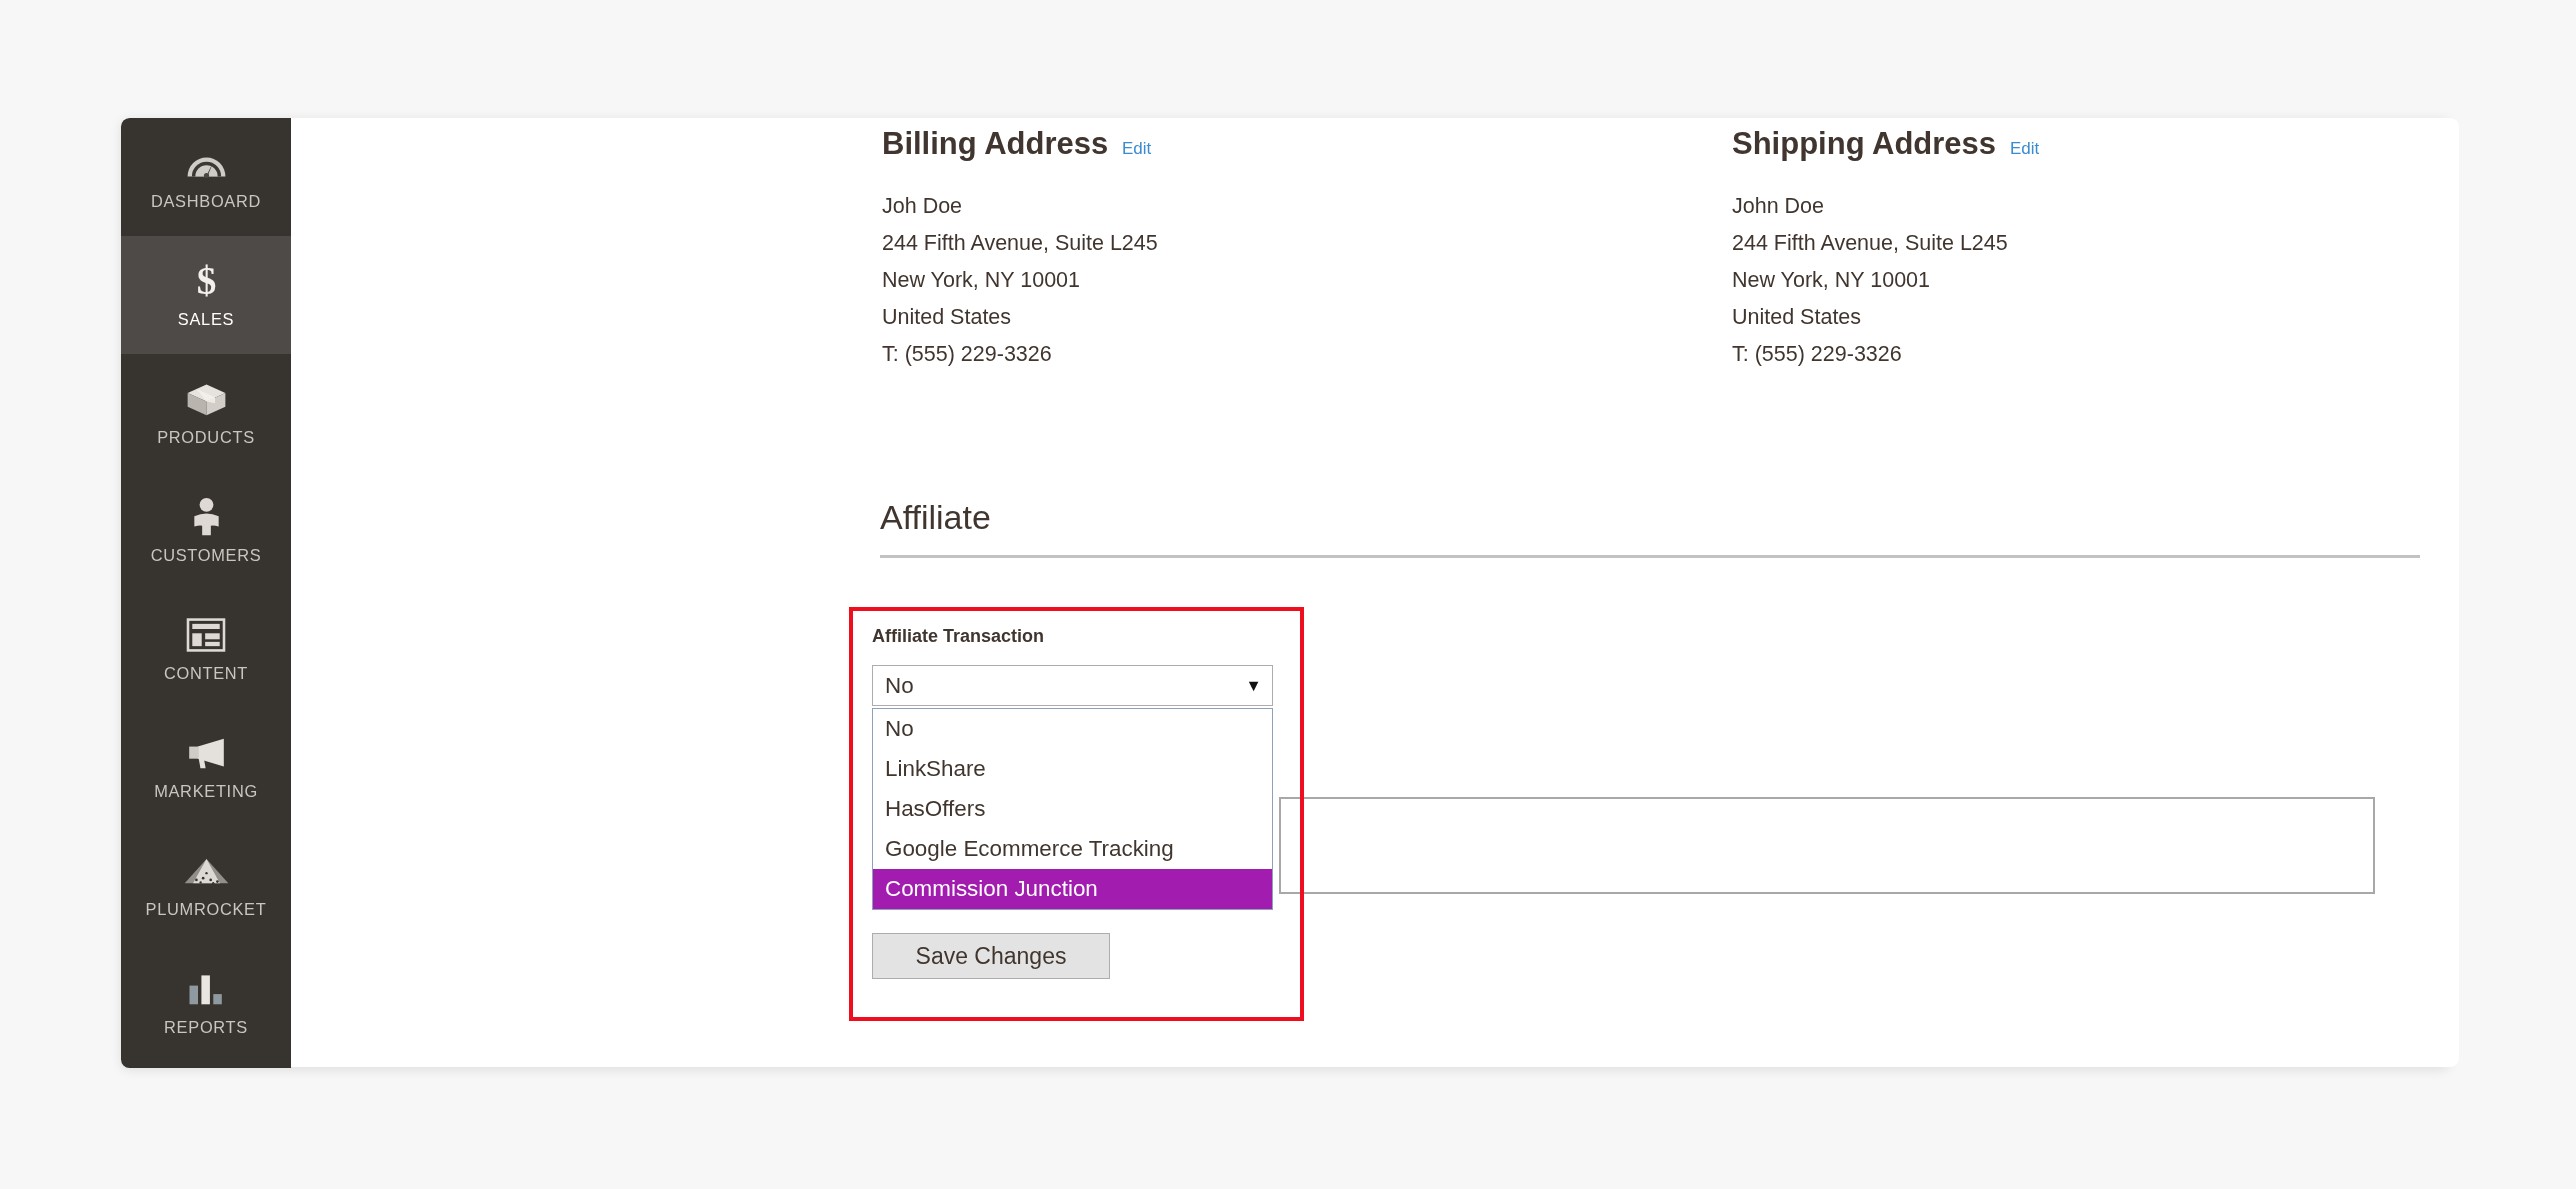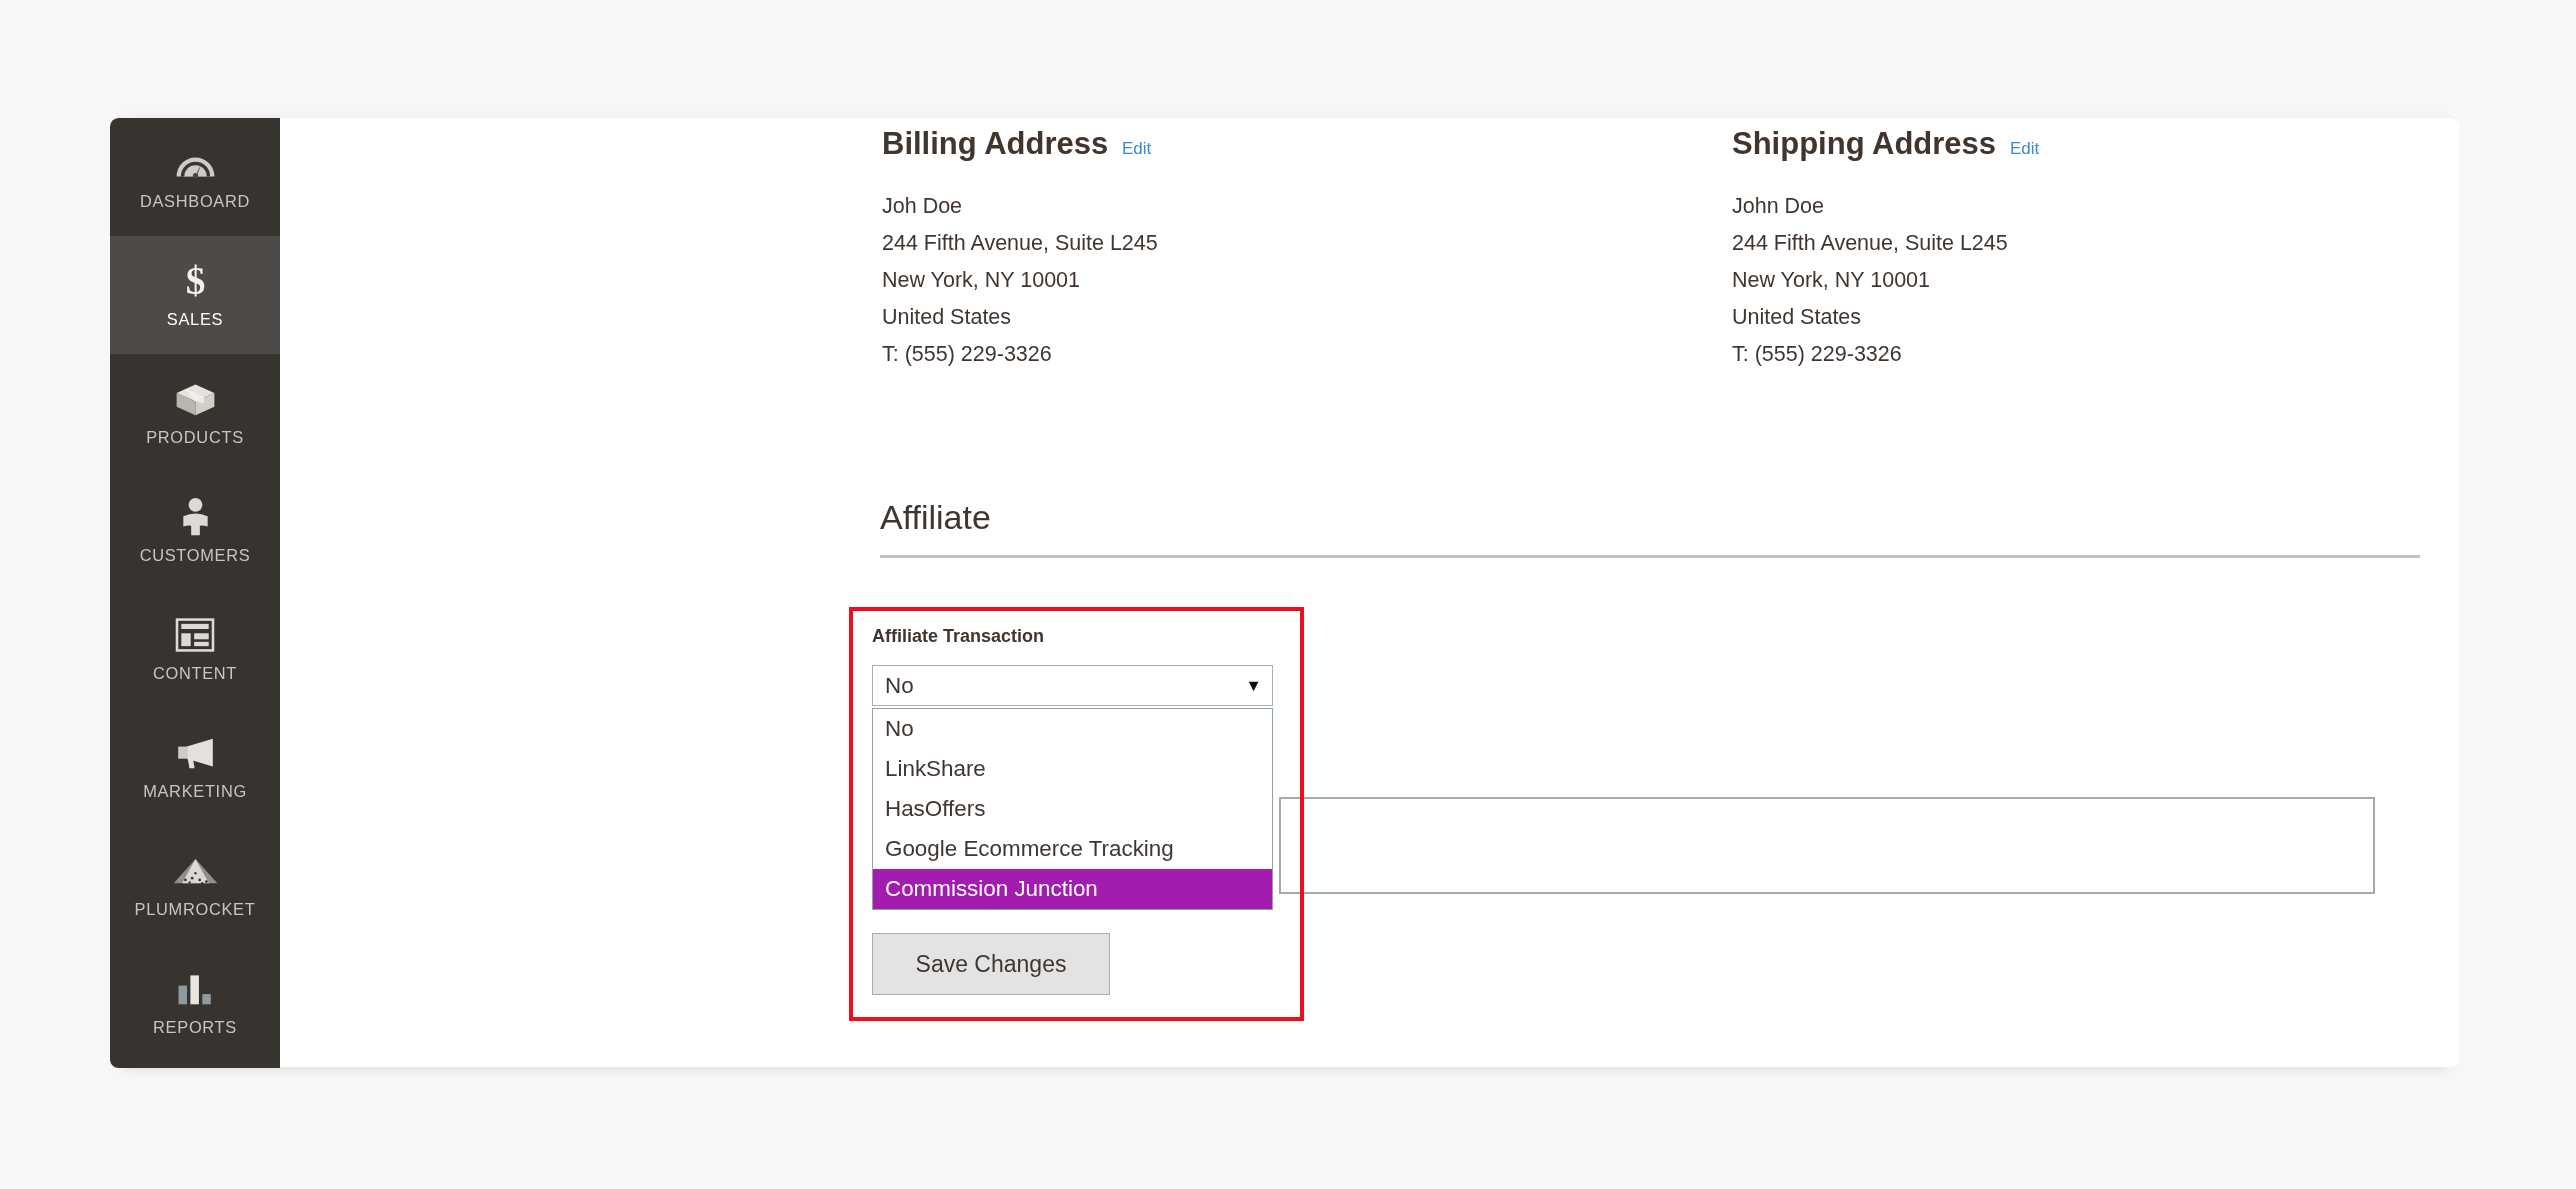--- a/index.html
+++ b/index.html
@@ -24,21 +24,21 @@
     height: 949px;
     background: #ffffff;
     border-radius: 8.6px;
     box-shadow: 0 2.6px 12px rgba(0,0,0,0.10);
     box-sizing: border-box;
   }
 
   
   #sidebar {
     position: absolute;
-    left: 110px;
+    left: 121px;
     top: 118px;
     width: 170px;
     height: 950px;
     background: #37332f;
     border-top-left-radius: 8.6px;
     border-bottom-left-radius: 8.6px;
     overflow: hidden;
     z-index: 5;
   }
   .nav-item {
@@ -216,21 +216,21 @@
     color: #ffffff;
     text-align: center;
   }
 
   
   #save-changes-button {
     position: absolute;
     left: 872px;
     top: 933px;
     width: 238px;
-    height: 62px;
+    height: 46px;
     background: #e3e3e3;
     border: 1.7px solid #adadad;
     box-sizing: border-box;
     font-size: 23px;
     color: #41362f;
     font-family: "Liberation Sans", sans-serif;
     cursor: pointer;
     z-index: 22;
   }
 

